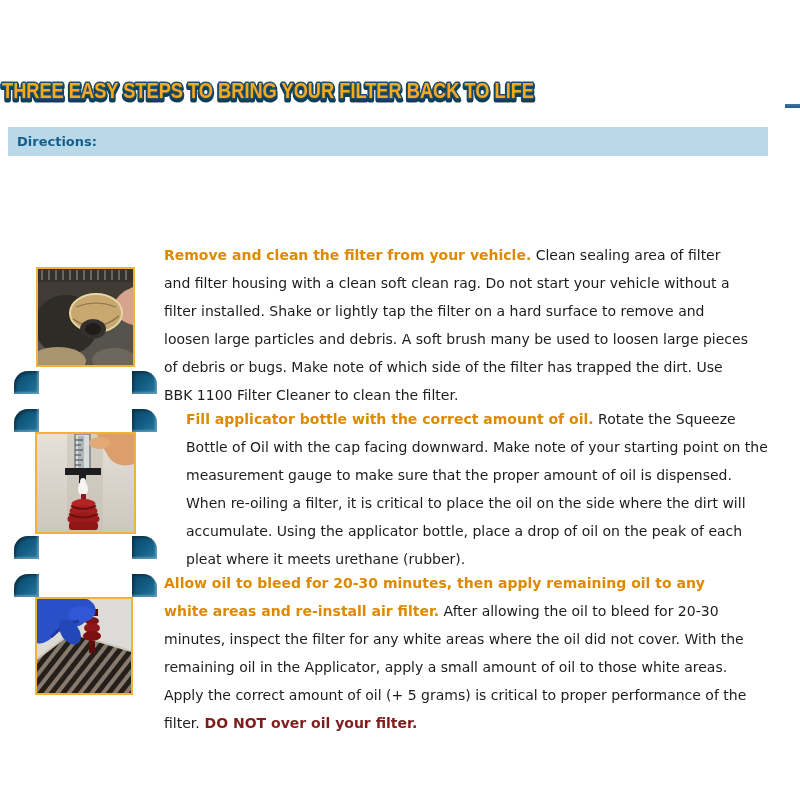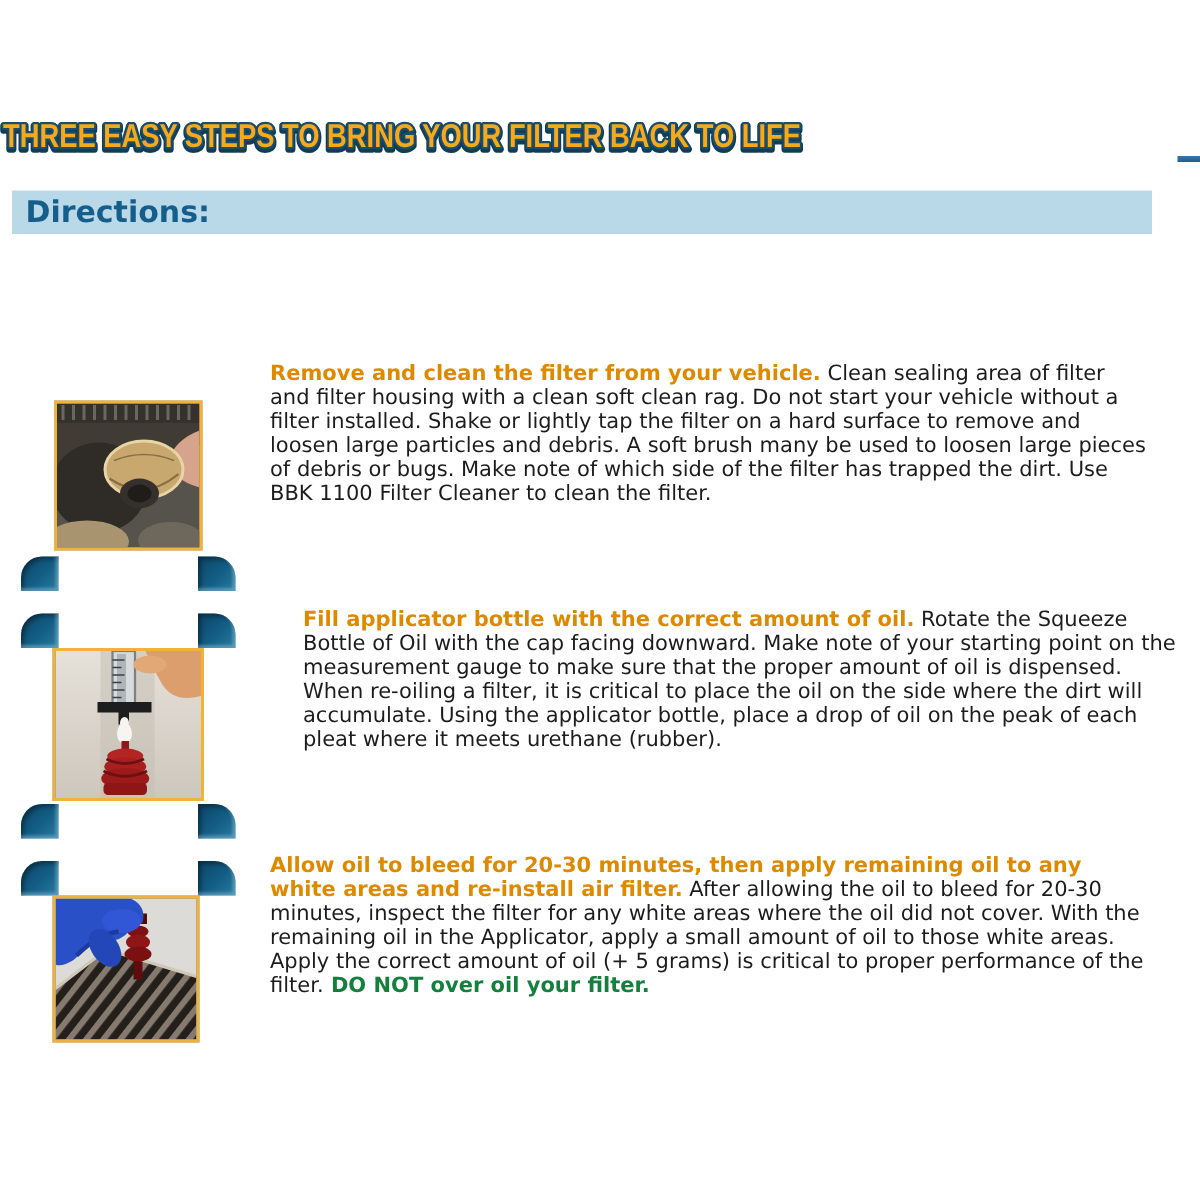--- a/index.html
+++ b/index.html
@@ -24,35 +24,35 @@
 
   
   .directions-bar {
     position: absolute; left: 8px; top: 127px;
     width: 760px; height: 29px;
     background: #b9d8e8;
   }
   .directions-bar span {
     display: inline-block;
     padding-left: 9px;
-    font-size: 20px;
+    font-size: 13px;
     font-weight: bold;
     line-height: 29px;
     color: #155e8c;
   }
 
   
   .step-text {
-    position: absolute; left: 180px; width: 585px;
+    position: absolute; left: 164px; width: 585px;
     margin: 0;
-    font-size: 14px; line-height: 16px;
+    font-size: 14px; line-height: 28px;
     color: #1c1c1c;
   }
   .step-heading { font-weight: bold; color: #de8a00; }
-  .step-bold { font-weight: bold; color: #15803d; }
+  .step-bold { font-weight: bold; color: #7f1d1d; }
   .t1 { top: 241px; }
   .t2 { top: 405px; margin-left: 22px; }
   .t3 { top: 569px; }
 
   
   .photo {
     position: absolute;
     border: 2px solid #efb33c;
     overflow: hidden;
     background: #9a958c;

